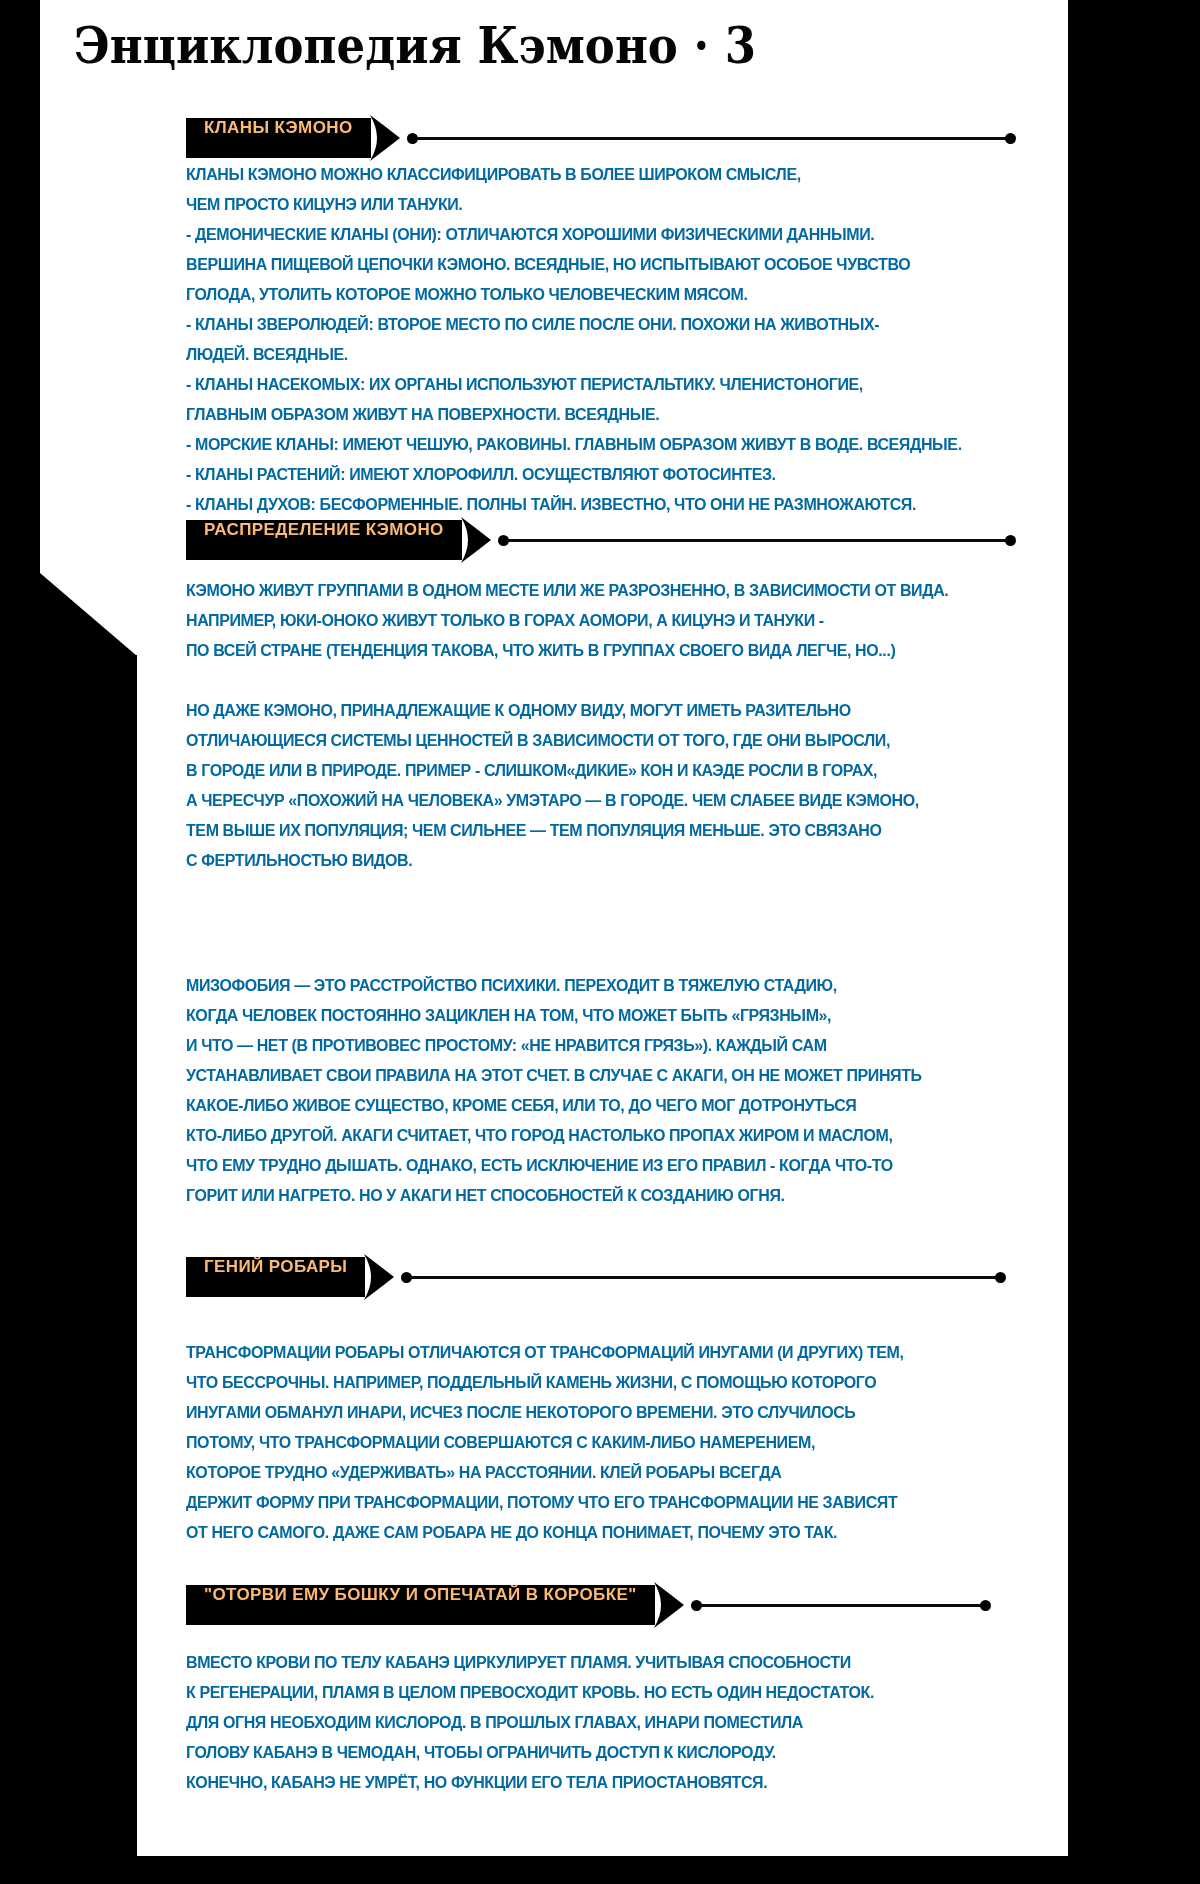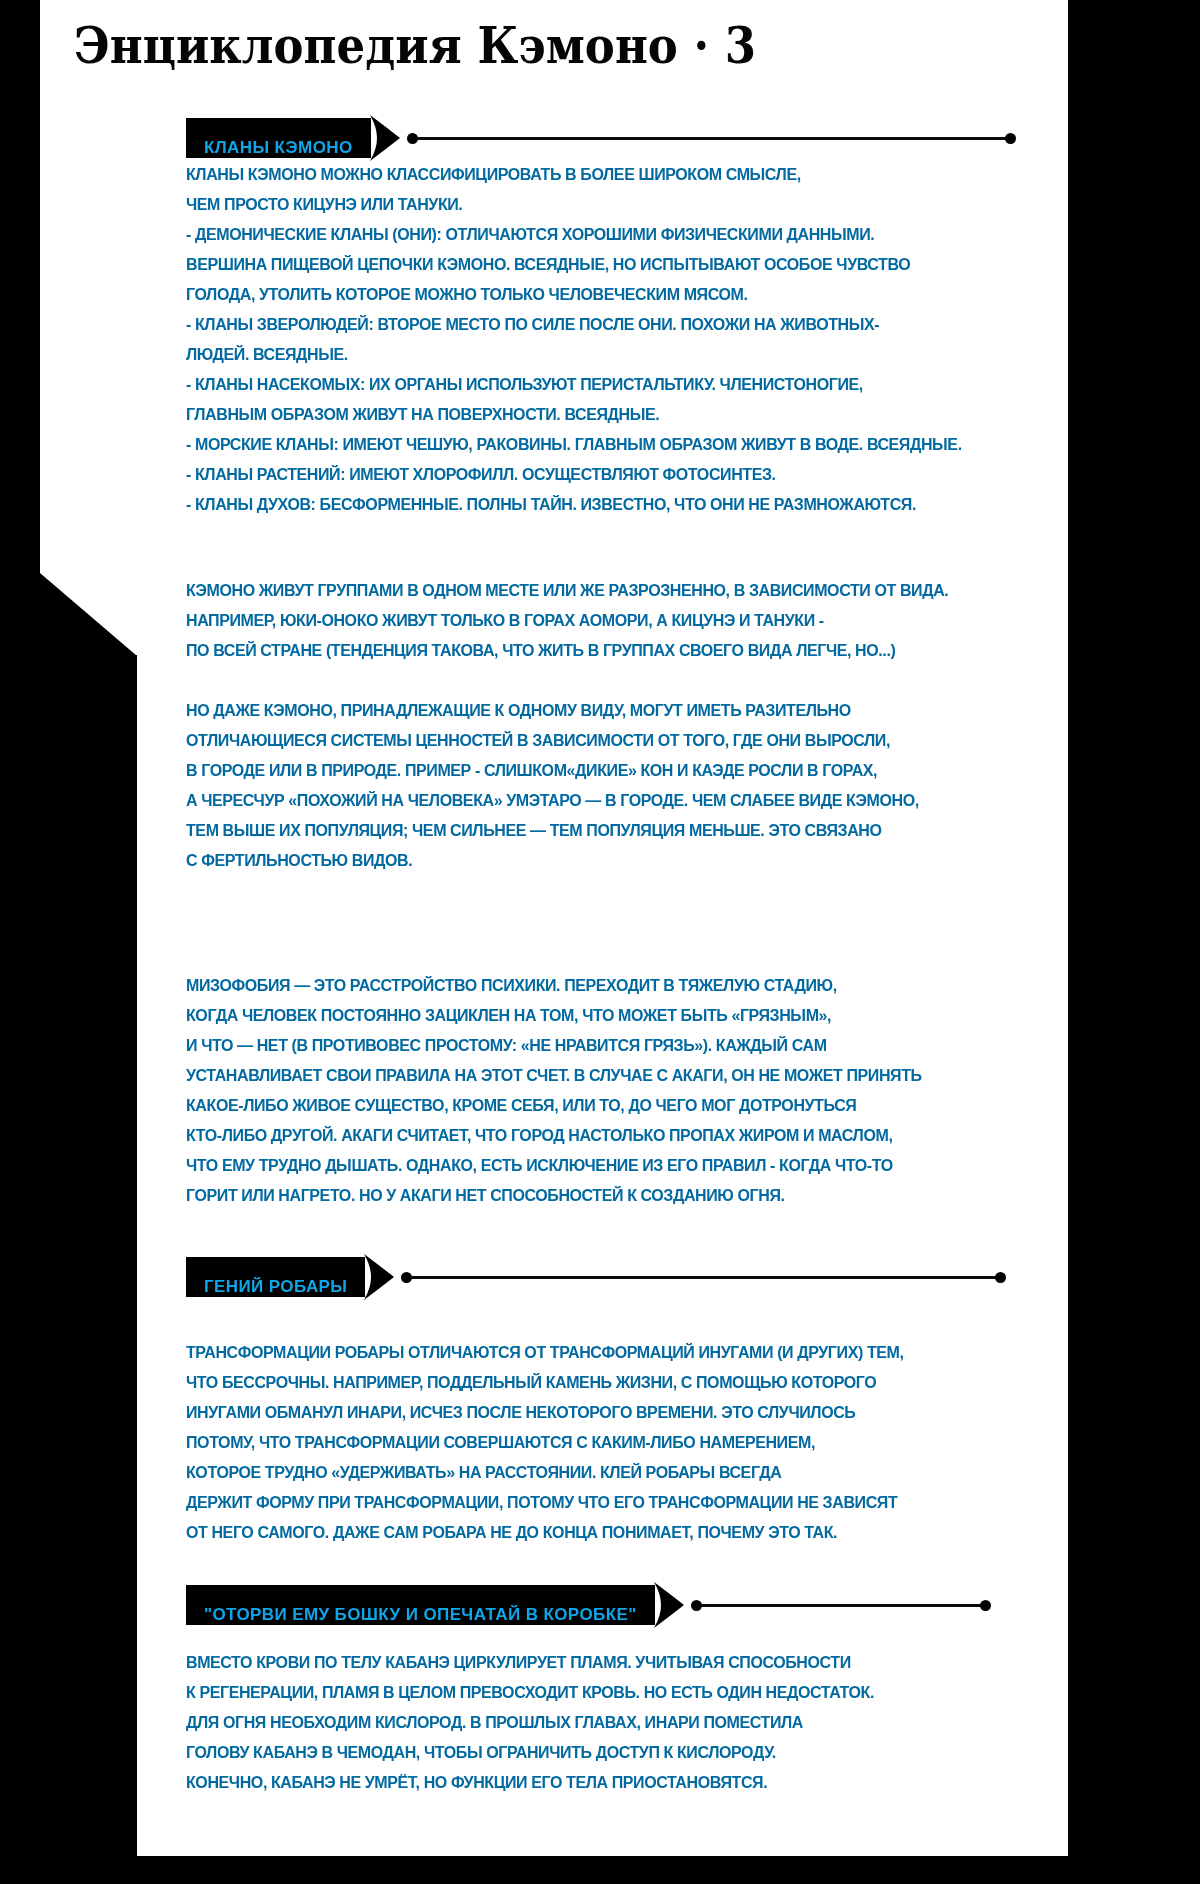--- a/index.html
+++ b/index.html
@@ -9,21 +9,21 @@
   }
   .edge{position:absolute;background:#000;}
   .page-title{
     position:absolute;left:74px;top:16px;
     font-family:"DejaVu Serif","Liberation Serif",serif;
     font-weight:700;font-size:45px;letter-spacing:0px;
     transform:scaleY(1.12);transform-origin:left top;white-space:nowrap;color:#050505;
   }
   .hdr{position:absolute;left:186px;display:flex;align-items:center;height:40px;}
   .hdr-box{
-    background:#000;color:#0ea5e9;height:40px;display:flex;align-items:flex-end;
+    background:#000;color:#fdba74;height:40px;display:flex;align-items:flex-start;
     padding:0 18px;font-size:17px;font-weight:700;letter-spacing:.4px;white-space:nowrap;
     flex:0 0 auto;
   }
   .hdr-arrow{flex:0 0 auto;margin-left:-1px;display:block;}
   .dot{width:11px;height:11px;border-radius:50%;background:#000;flex:0 0 auto;}
   .dot-start{margin-left:7px;}
   .hline{flex:1 1 auto;height:3px;background:#0b0b0b;margin:0 -2px;}
   .body-block{
     position:absolute;left:186px;width:895px;
     font-size:16px;font-weight:700;letter-spacing:-.4px;line-height:30px;
@@ -54,20 +54,31 @@
 ВЕРШИНА ПИЩЕВОЙ ЦЕПОЧКИ КЭМОНО. ВСЕЯДНЫЕ, НО ИСПЫТЫВАЮТ ОСОБОЕ ЧУВСТВО
 ГОЛОДА, УТОЛИТЬ КОТОРОЕ МОЖНО ТОЛЬКО ЧЕЛОВЕЧЕСКИМ МЯСОМ.
 - КЛАНЫ ЗВЕРОЛЮДЕЙ: ВТОРОЕ МЕСТО ПО СИЛЕ ПОСЛЕ ОНИ. ПОХОЖИ НА ЖИВОТНЫХ-
 ЛЮДЕЙ. ВСЕЯДНЫЕ.
 - КЛАНЫ НАСЕКОМЫХ: ИХ ОРГАНЫ ИСПОЛЬЗУЮТ ПЕРИСТАЛЬТИКУ. ЧЛЕНИСТОНОГИЕ,
 ГЛАВНЫМ ОБРАЗОМ ЖИВУТ НА ПОВЕРХНОСТИ. ВСЕЯДНЫЕ.
 - МОРСКИЕ КЛАНЫ: ИМЕЮТ ЧЕШУЮ, РАКОВИНЫ. ГЛАВНЫМ ОБРАЗОМ ЖИВУТ В ВОДЕ. ВСЕЯДНЫЕ.
 - КЛАНЫ РАСТЕНИЙ: ИМЕЮТ ХЛОРОФИЛЛ. ОСУЩЕСТВЛЯЮТ ФОТОСИНТЕЗ.
 - КЛАНЫ ДУХОВ: БЕСФОРМЕННЫЕ. ПОЛНЫ ТАЙН. ИЗВЕСТНО, ЧТО ОНИ НЕ РАЗМНОЖАЮТСЯ.</div>
 
+  <div class="hdr" style="top:520px;width:830px;">
+    <div class="hdr-box">
+      <span>РАСПРЕДЕЛЕНИЕ КЭМОНО</span>
+    </div>
+    <svg class="hdr-arrow" width="30" height="46" viewBox="0 0 30 46">
+      <path d="M0,0 Q16,12 30,23 Q16,34 0,46 Q7,34 7,23 Q7,12 0,0 Z" fill="#000"></path>
+    </svg>
+    <span class="dot dot-start"></span>
+    <span class="hline"></span>
+    <span class="dot"></span>
+  </div>
   <div class="body-block" style="top:576px;">КЭМОНО ЖИВУТ ГРУППАМИ В ОДНОМ МЕСТЕ ИЛИ ЖЕ РАЗРОЗНЕННО, В ЗАВИСИМОСТИ ОТ ВИДА.
 НАПРИМЕР, ЮКИ-ОНОКО ЖИВУТ ТОЛЬКО В ГОРАХ АОМОРИ, А КИЦУНЭ И ТАНУКИ -
 ПО ВСЕЙ СТРАНЕ (ТЕНДЕНЦИЯ ТАКОВА, ЧТО ЖИТЬ В ГРУППАХ СВОЕГО ВИДА ЛЕГЧЕ, НО...)
 
 НО ДАЖЕ КЭМОНО, ПРИНАДЛЕЖАЩИЕ К ОДНОМУ ВИДУ, МОГУТ ИМЕТЬ РАЗИТЕЛЬНО
 ОТЛИЧАЮЩИЕСЯ СИСТЕМЫ ЦЕННОСТЕЙ В ЗАВИСИМОСТИ ОТ ТОГО, ГДЕ ОНИ ВЫРОСЛИ,
 В ГОРОДЕ ИЛИ В ПРИРОДЕ. ПРИМЕР - СЛИШКОМ«ДИКИЕ» КОН И КАЭДЕ РОСЛИ В ГОРАХ,
 А ЧЕРЕСЧУР «ПОХОЖИЙ НА ЧЕЛОВЕКА» УМЭТАРО — В ГОРОДЕ. ЧЕМ СЛАБЕЕ ВИДЕ КЭМОНО,
 ТЕМ ВЫШЕ ИХ ПОПУЛЯЦИЯ; ЧЕМ СИЛЬНЕЕ — ТЕМ ПОПУЛЯЦИЯ МЕНЬШЕ. ЭТО СВЯЗАНО
 С ФЕРТИЛЬНОСТЬЮ ВИДОВ.</div>

